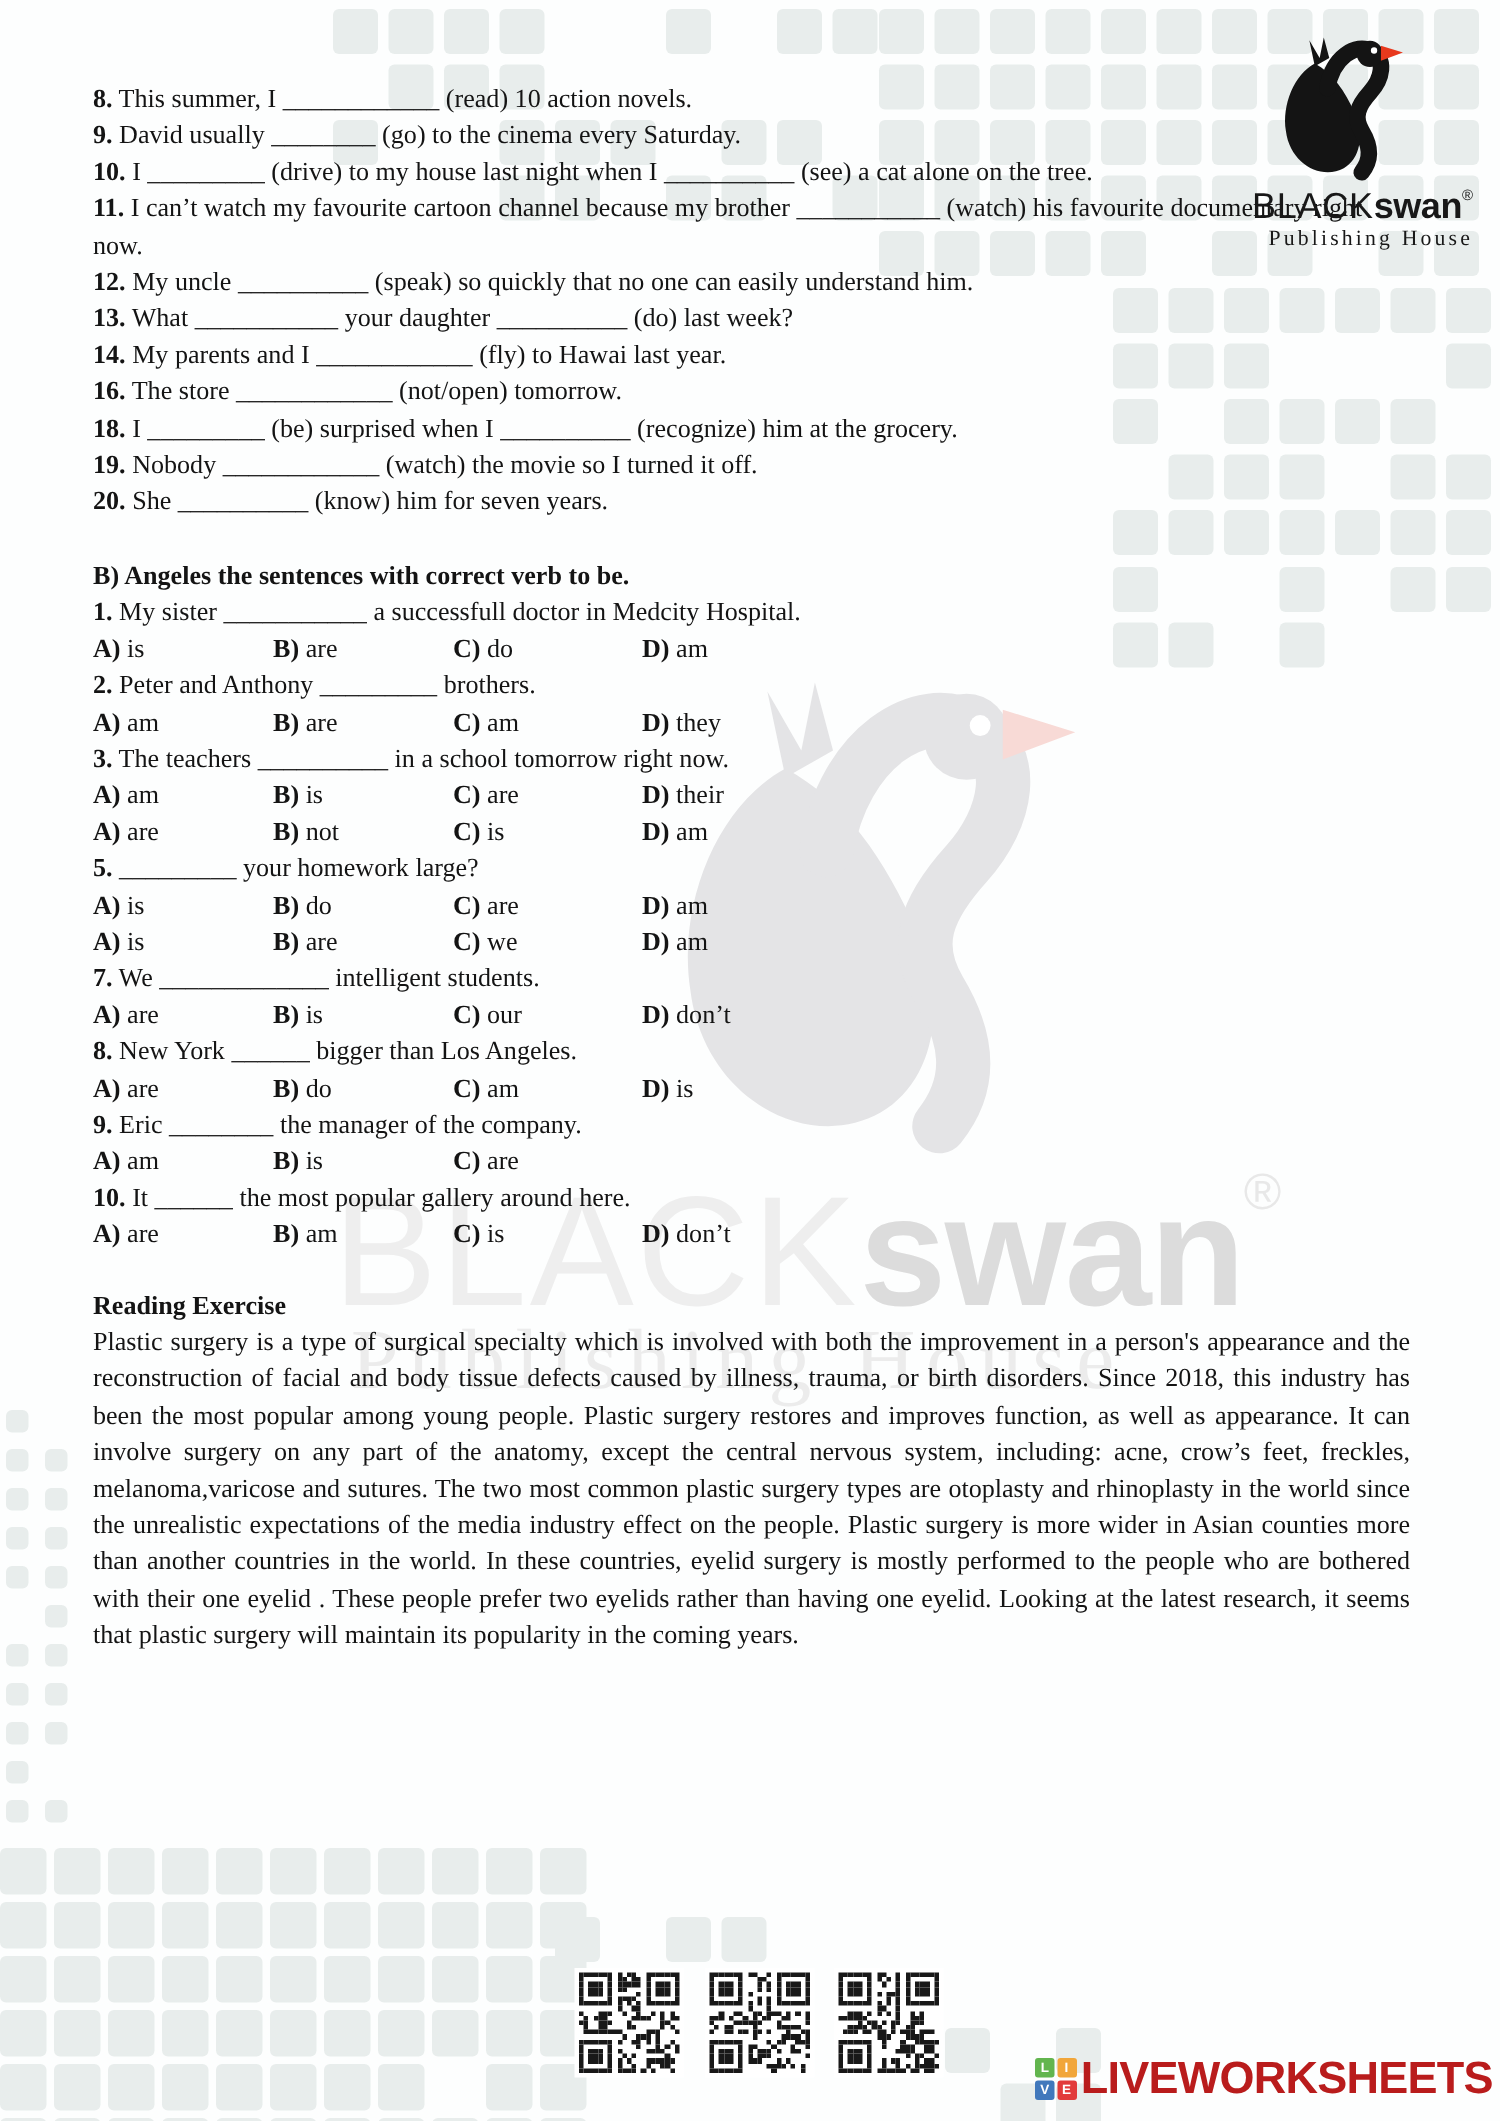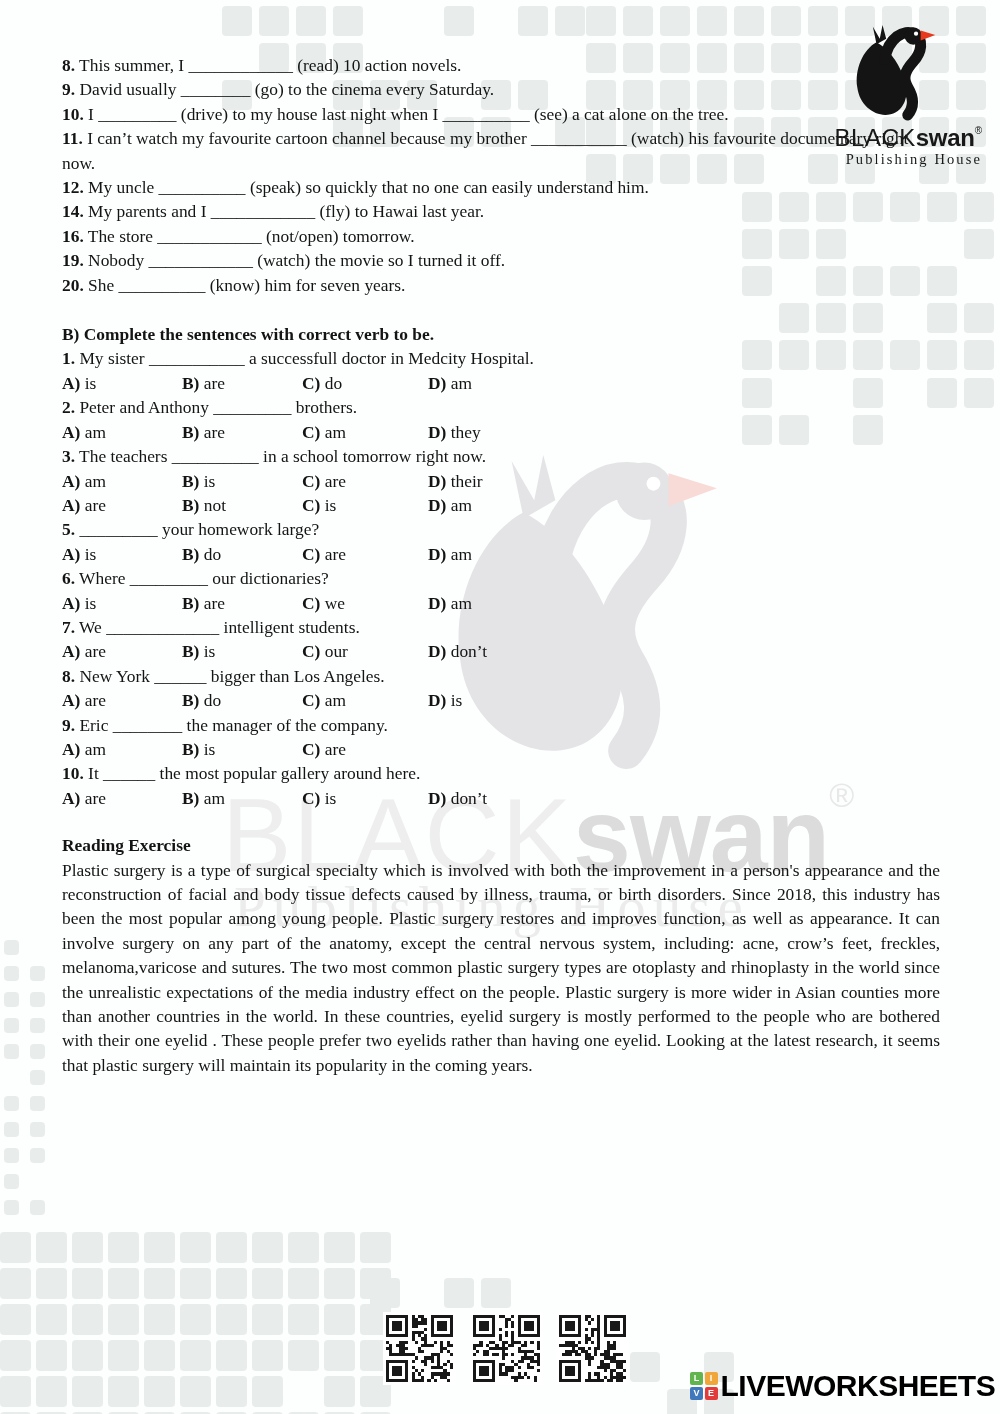--- a/index.html
+++ b/index.html
@@ -283,26 +283,28 @@
     <div class="brand-tag">Publishing House</div>
   </div>
 
   <div class="content">
     <div>
         <div class="line"><b>8.</b><span> This summer, I ____________ (read) 10 action novels.</span></div>
         <div class="line"><b>9.</b><span> David usually ________ (go) to the cinema every Saturday.</span></div>
         <div class="line"><b>10.</b><span> I _________ (drive) to my house last night when I __________ (see) a cat alone on the tree.</span></div>
         <div class="line"><b>11.</b><span> I can’t watch my favourite cartoon channel because my brother ___________ (watch) his favourite documentary right now.</span></div>
         <div class="line"><b>12.</b><span> My uncle __________ (speak) so quickly that no one can easily understand him.</span></div>
+        <div class="line"><b>13.</b><span> What ___________ your daughter __________ (do) last week?</span></div>
         <div class="line"><b>14.</b><span> My parents and I ____________ (fly) to Hawai last year.</span></div>
         <div class="line"><b>16.</b><span> The store ____________ (not/open) tomorrow.</span></div>
+        <div class="line"><b>18.</b><span> I _________ (be) surprised when I __________ (recognize) him at the grocery.</span></div>
         <div class="line"><b>19.</b><span> Nobody ____________ (watch) the movie so I turned it off.</span></div>
         <div class="line"><b>20.</b><span> She __________ (know) him for seven years.</span></div>
       </div>
-    <div class="sec-heading">B) Complete the sentences with correct verb to be.</div>
+    <div class="sec-heading">B) Angeles the sentences with correct verb to be.</div>
     <div>
         <div class="line"><b>1.</b><span> My sister ___________ a successfull doctor in Medcity Hospital.</span></div>
         <div class="q-opts">
           <div><b>A)</b> <span>is</span></div>
           <div><b>B)</b> <span>are</span></div>
           <div><b>C)</b> <span>do</span></div>
           <div><b>D)</b> <span>am</span></div>
         </div>
         <div class="line"><b>2.</b><span> Peter and Anthony _________ brothers.</span></div>
         <div class="q-opts">
@@ -324,21 +326,20 @@
           <div><b>C)</b> <span>is</span></div>
           <div><b>D)</b> <span>am</span></div>
         </div>
         <div class="line"><b>5.</b><span> _________ your homework large?</span></div>
         <div class="q-opts">
           <div><b>A)</b> <span>is</span></div>
           <div><b>B)</b> <span>do</span></div>
           <div><b>C)</b> <span>are</span></div>
           <div><b>D)</b> <span>am</span></div>
         </div>
-        <div class="line"><b>6.</b><span> Where _________ our dictionaries?</span></div>
         <div class="q-opts">
           <div><b>A)</b> <span>is</span></div>
           <div><b>B)</b> <span>are</span></div>
           <div><b>C)</b> <span>we</span></div>
           <div><b>D)</b> <span>am</span></div>
         </div>
         <div class="line"><b>7.</b><span> We _____________ intelligent students.</span></div>
         <div class="q-opts">
           <div><b>A)</b> <span>are</span></div>
           <div><b>B)</b> <span>is</span></div>
@@ -1708,16 +1709,16 @@
       </div>
     </div>
 
   <div class="lws">
     <div class="lws-grid" id="lws-grid">
         <div class="lws-sq" style="background: rgb(98, 181, 78);">L</div>
         <div class="lws-sq" style="background: rgb(241, 166, 58);">I</div>
         <div class="lws-sq" style="background: rgb(65, 120, 188);">V</div>
         <div class="lws-sq" style="background: rgb(226, 59, 59);">E</div>
       </div>
-    <div class="lws-text" style="color: #000000;">LIVEWORKSHEETS</div>
+    <div class="lws-text" style="color: #b91c1c;">LIVEWORKSHEETS</div>
   </div>
 
 </div>
 
 </body></html>

